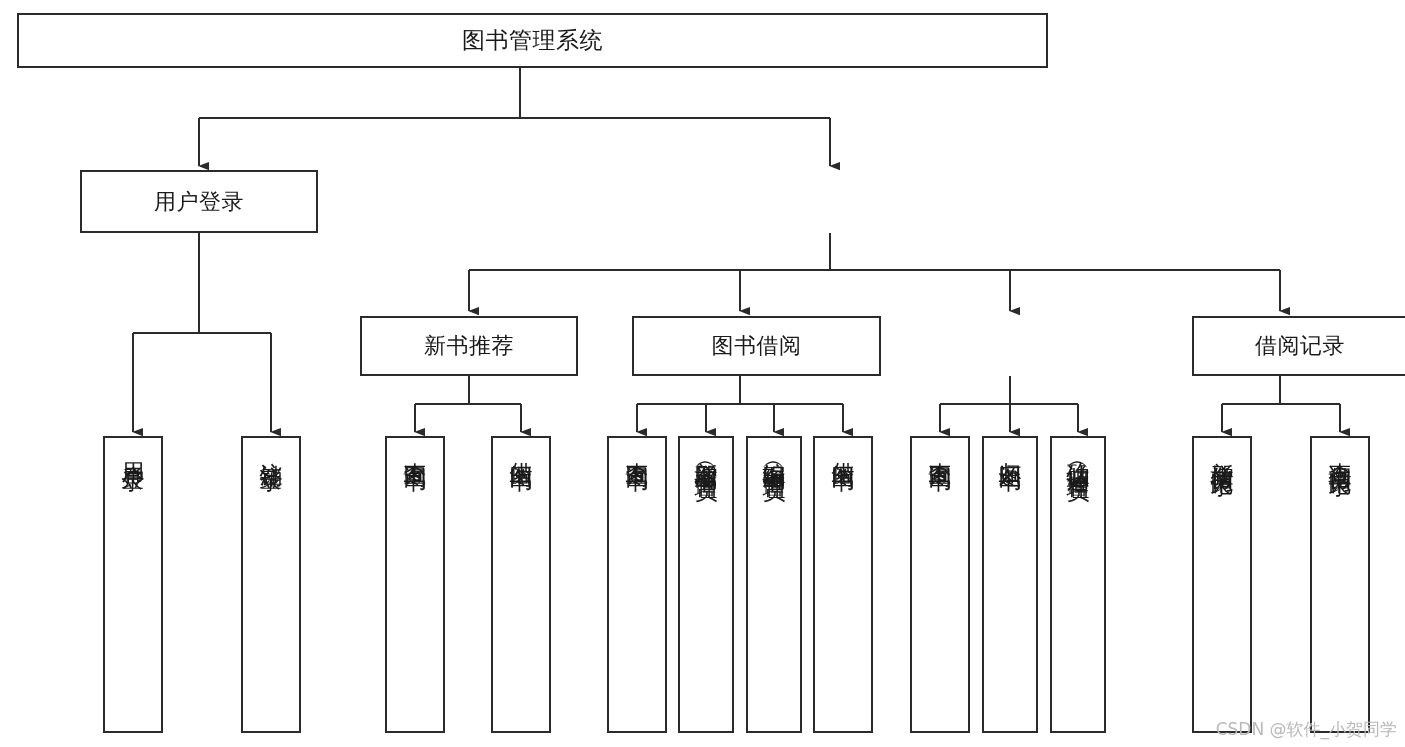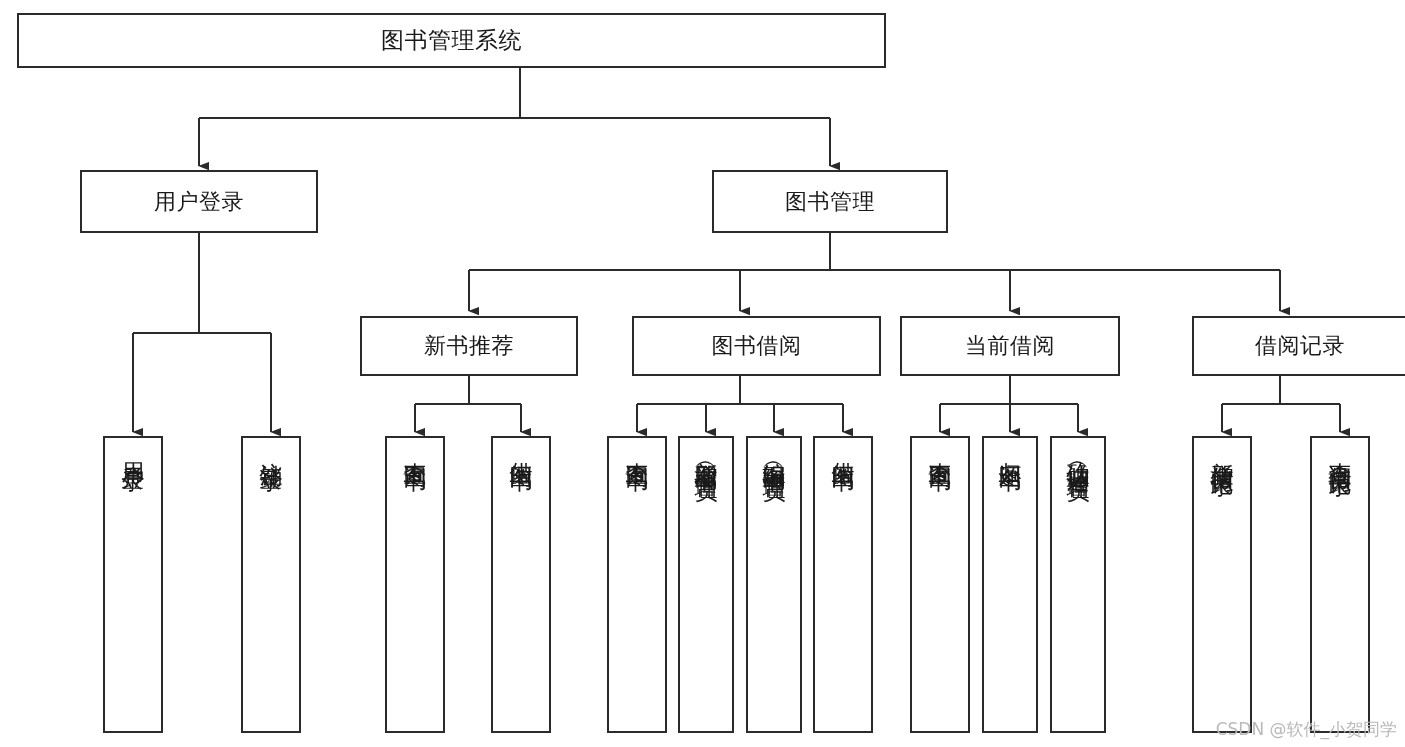--- a/index.html
+++ b/index.html
@@ -122,39 +122,33 @@
       <path d="M1010,404 L1010,432" marker-end="url(#arrowhead)"></path>
       <path d="M1078,404 L1078,432" marker-end="url(#arrowhead)"></path>
 
       <path d="M1280,376 L1280,404"></path>
       <path d="M1222,404 L1340,404"></path>
       <path d="M1222,404 L1222,432" marker-end="url(#arrowhead)"></path>
       <path d="M1340,404 L1340,432" marker-end="url(#arrowhead)"></path>
     </g>
   </svg>
 
-  <div class="node root horiz" style="left:17px; top:13px; width:869px; height:55px;">
+  <div class="node root horiz" style="left:17px; top:13px; width:1031px; height:55px;">
     <span class="node-label">图书管理系统</span>
   </div>
 
   <div class="node horiz" style="left:80px; top:170px; width:238px; height:63px;">
     <span class="node-label">用户登录</span>
-  </div>
-  <div class="node horiz" style="left:712px; top:170px; width:236px; height:63px;">
-    <span class="node-label">图书管理</span>
   </div>
 
   <div class="node horiz" style="left:360px; top:316px; width:218px; height:60px;">
     <span class="node-label">新书推荐</span>
   </div>
   <div class="node horiz" style="left:632px; top:316px; width:249px; height:60px;">
     <span class="node-label">图书借阅</span>
-  </div>
-  <div class="node horiz" style="left:900px; top:316px; width:220px; height:60px;">
-    <span class="node-label">当前借阅</span>
   </div>
   <div class="node horiz" style="left:1172px; top:316px; width:216px; height:60px;margin-left:20px;">
     <span class="node-label">借阅记录</span>
   </div>
 
   <div class="node vert" style="left:103px; top:436px; width:60px; height:297px;">
     <span class="node-label">用户登录</span>
   </div>
   <div class="node vert" style="left:241px; top:436px; width:60px; height:297px;">
     <span class="node-label">注销登录</span>

